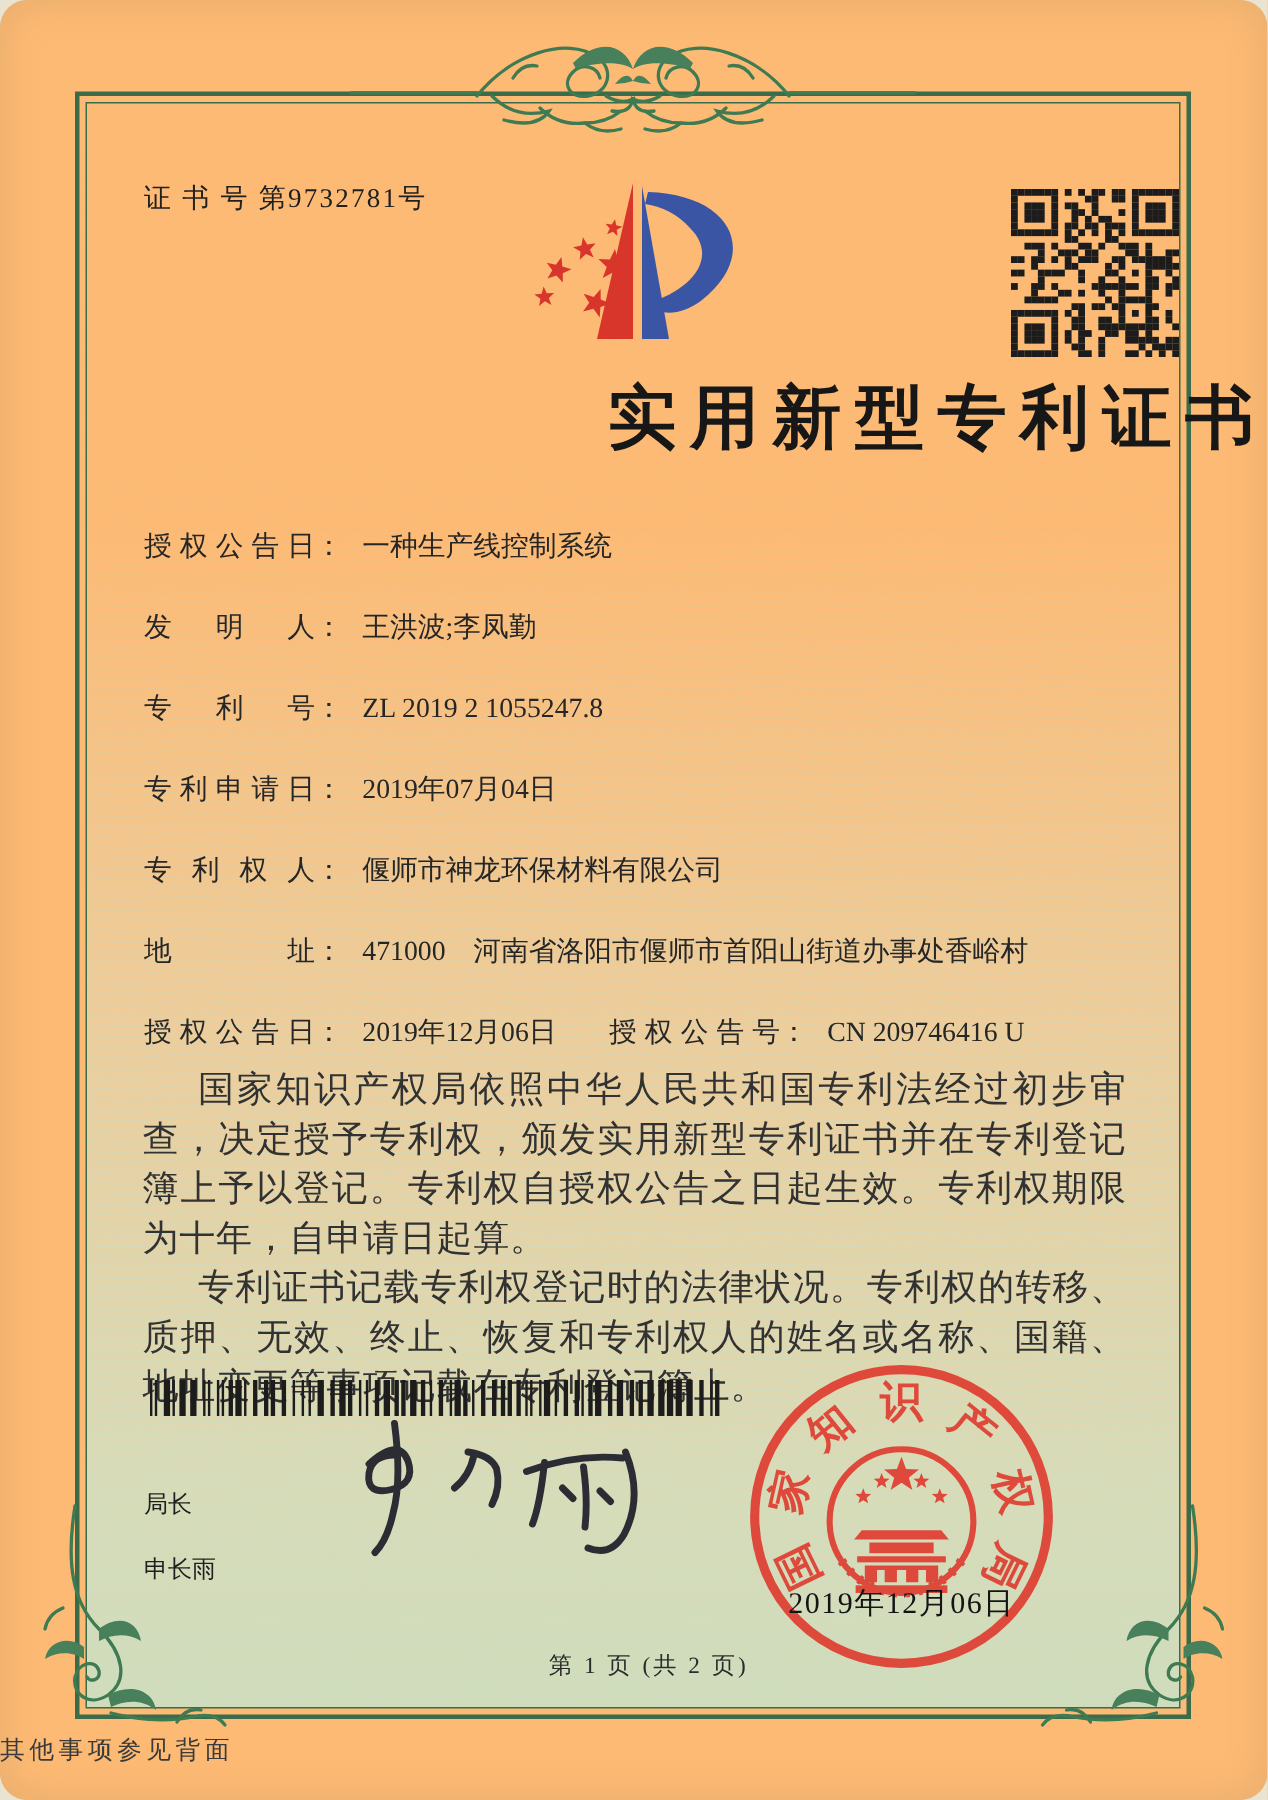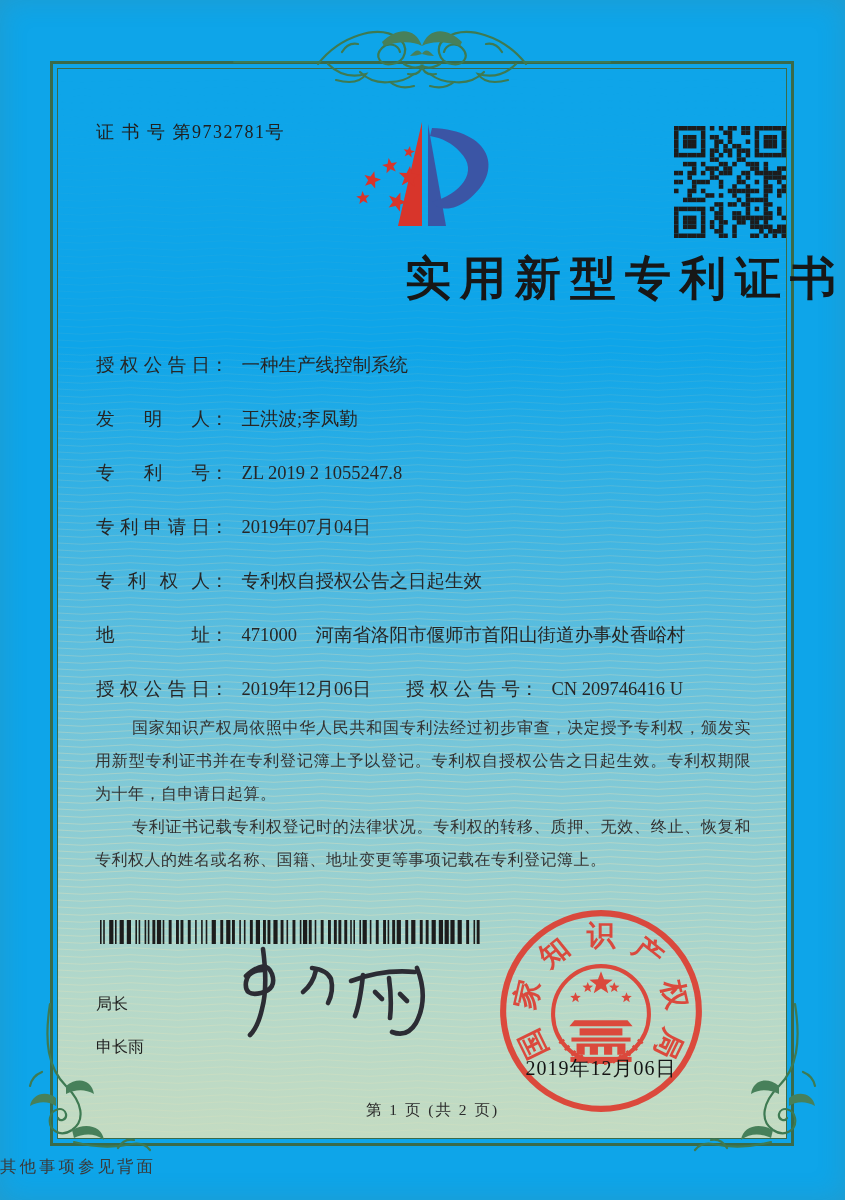--- a/index.html
+++ b/index.html
@@ -1,20 +1,21 @@
 <!DOCTYPE html>
 <html><head>
 <meta charset="utf-8">
 <style>
   html,body{margin:0;padding:0;background:#e9e4d2;}
   .page{
     position:relative; width:845px; height:1200px; overflow:hidden;
-    background:#0ea5e9;
+    background:#fdba74;
     font-family:"Liberation Serif","DejaVu Serif",serif;
     box-shadow:inset 0 0 28px rgba(120,110,80,.18);
+    border-radius:18px;
   }
   
   .frame{position:absolute; left:50px; top:61px; width:738px; height:1079px;
     border:3px solid #3a6b4a; z-index:3;}
   .frame-inner{position:absolute; inset:4px; border:1.5px solid #3a6b4a;}
   
   .tint{position:absolute; left:58px; top:70px; width:729px; height:1068px; z-index:1;
     background:linear-gradient(180deg, rgba(223,233,214,0) 26%, rgba(216,229,205,.45) 58%, rgba(209,225,196,.85) 86%, rgba(205,222,192,.95) 100%);}
   #bg-waves{position:absolute; left:58px; top:70px; z-index:1;
     -webkit-mask-image:linear-gradient(180deg, rgba(0,0,0,0) 0%, rgba(0,0,0,.08) 22%, rgba(0,0,0,.4) 50%, rgba(0,0,0,.8) 74%, rgba(0,0,0,.95) 100%);
@@ -29,21 +30,21 @@
   #qr{position:absolute; left:674px; top:126px; z-index:5;}
   .title{position:absolute; left:0; right:0; top:248px; z-index:5; text-align:right;
     font-size:46px; font-weight:700; letter-spacing:9px; color:#171717;}
   .fields{position:absolute; left:96px; top:352px; width:660px; z-index:5;
     font-size:18.5px; color:#262626;}
   .frow{position:relative; line-height:27px; margin-bottom:27px; white-space:nowrap;}
   .flabel{display:inline-block; width:114px; text-align:justify; text-align-last:justify; vertical-align:baseline;}
   .colon{margin-right:13px;}
   .grant-right{position:absolute; left:310px; top:0; white-space:nowrap;}
   .paras{position:absolute; left:95px; top:711px; width:656px; z-index:5;
-    font-size:16px; line-height:33px; color:#323232; text-align:justify; letter-spacing:.5px;}
+    font-size:24px; line-height:33px; color:#323232; text-align:justify; letter-spacing:.5px;}
   .paras p{margin:0; text-indent:37px;}
   #barcode{position:absolute; left:100px; top:920px; z-index:5;}
   .director{position:absolute; left:96px; top:982px; z-index:5; font-size:16px; line-height:43px; color:#1f1f1f;}
   #signature{position:absolute; left:224px; top:944px; z-index:6;}
   #seal-svg{position:absolute; left:496px; top:906px; z-index:4; opacity:.9;}
   .seal-char{fill:#df3a2e; font-size:28px; font-weight:700; text-anchor:middle; dominant-baseline:central;
     font-family:"Liberation Serif","DejaVu Serif",serif;}
   .seal-date{position:absolute; left:496px; width:210px; top:1055px; z-index:6; text-align:center;
     font-size:20px; letter-spacing:1px; color:#141414;}
   .footer-page{position:absolute; left:0; right:0; top:1100px; z-index:5; text-align:center;
@@ -601,21 +602,21 @@
     <div class="frow">
       <span class="flabel">发明人</span><span class="colon">：</span><span>王洪波;李凤勤</span>
     </div>
     <div class="frow">
       <span class="flabel">专利号</span><span class="colon">：</span><span>ZL 2019 2 1055247.8</span>
     </div>
     <div class="frow">
       <span class="flabel">专利申请日</span><span class="colon">：</span><span>2019年07月04日</span>
     </div>
     <div class="frow">
-      <span class="flabel">专利权人</span><span class="colon">：</span><span>专利权自授权公告之日起生效</span>
+      <span class="flabel">专利权人</span><span class="colon">：</span><span>偃师市神龙环保材料有限公司</span>
     </div>
     <div class="frow">
       <span class="flabel">地址</span><span class="colon">：</span><span>471000　河南省洛阳市偃师市首阳山街道办事处香峪村</span>
     </div>
     <div class="frow">
       <span class="flabel">授权公告日</span><span class="colon">：</span><span>2019年12月06日</span>
       <span class="grant-right">
         <span class="flabel">授权公告号</span><span class="colon">：</span><span>CN 209746416 U</span>
       </span>
     </div>

